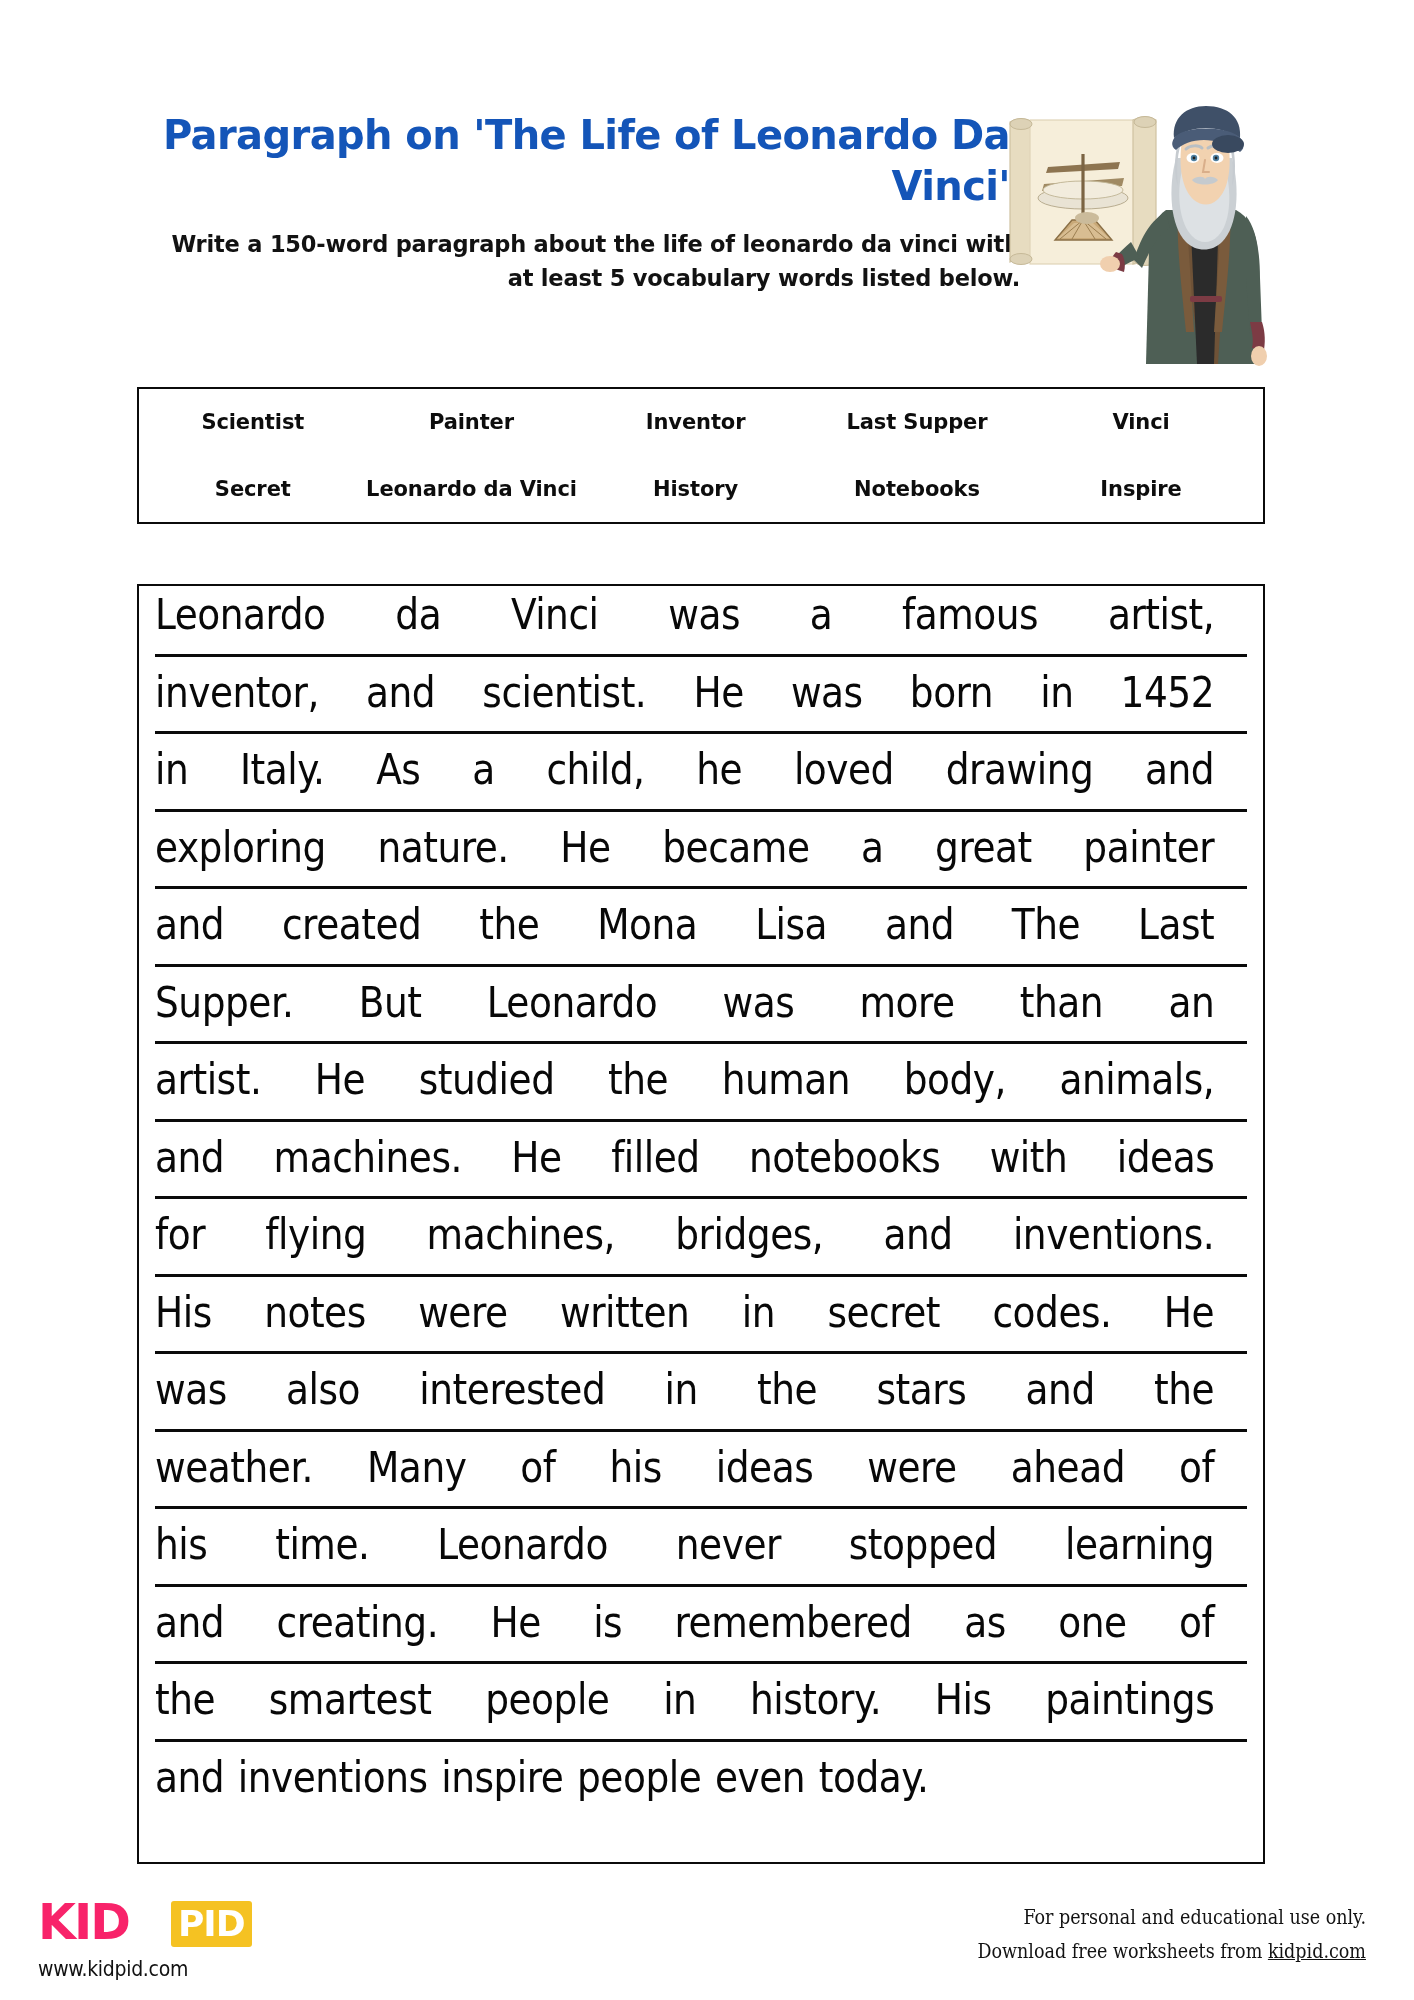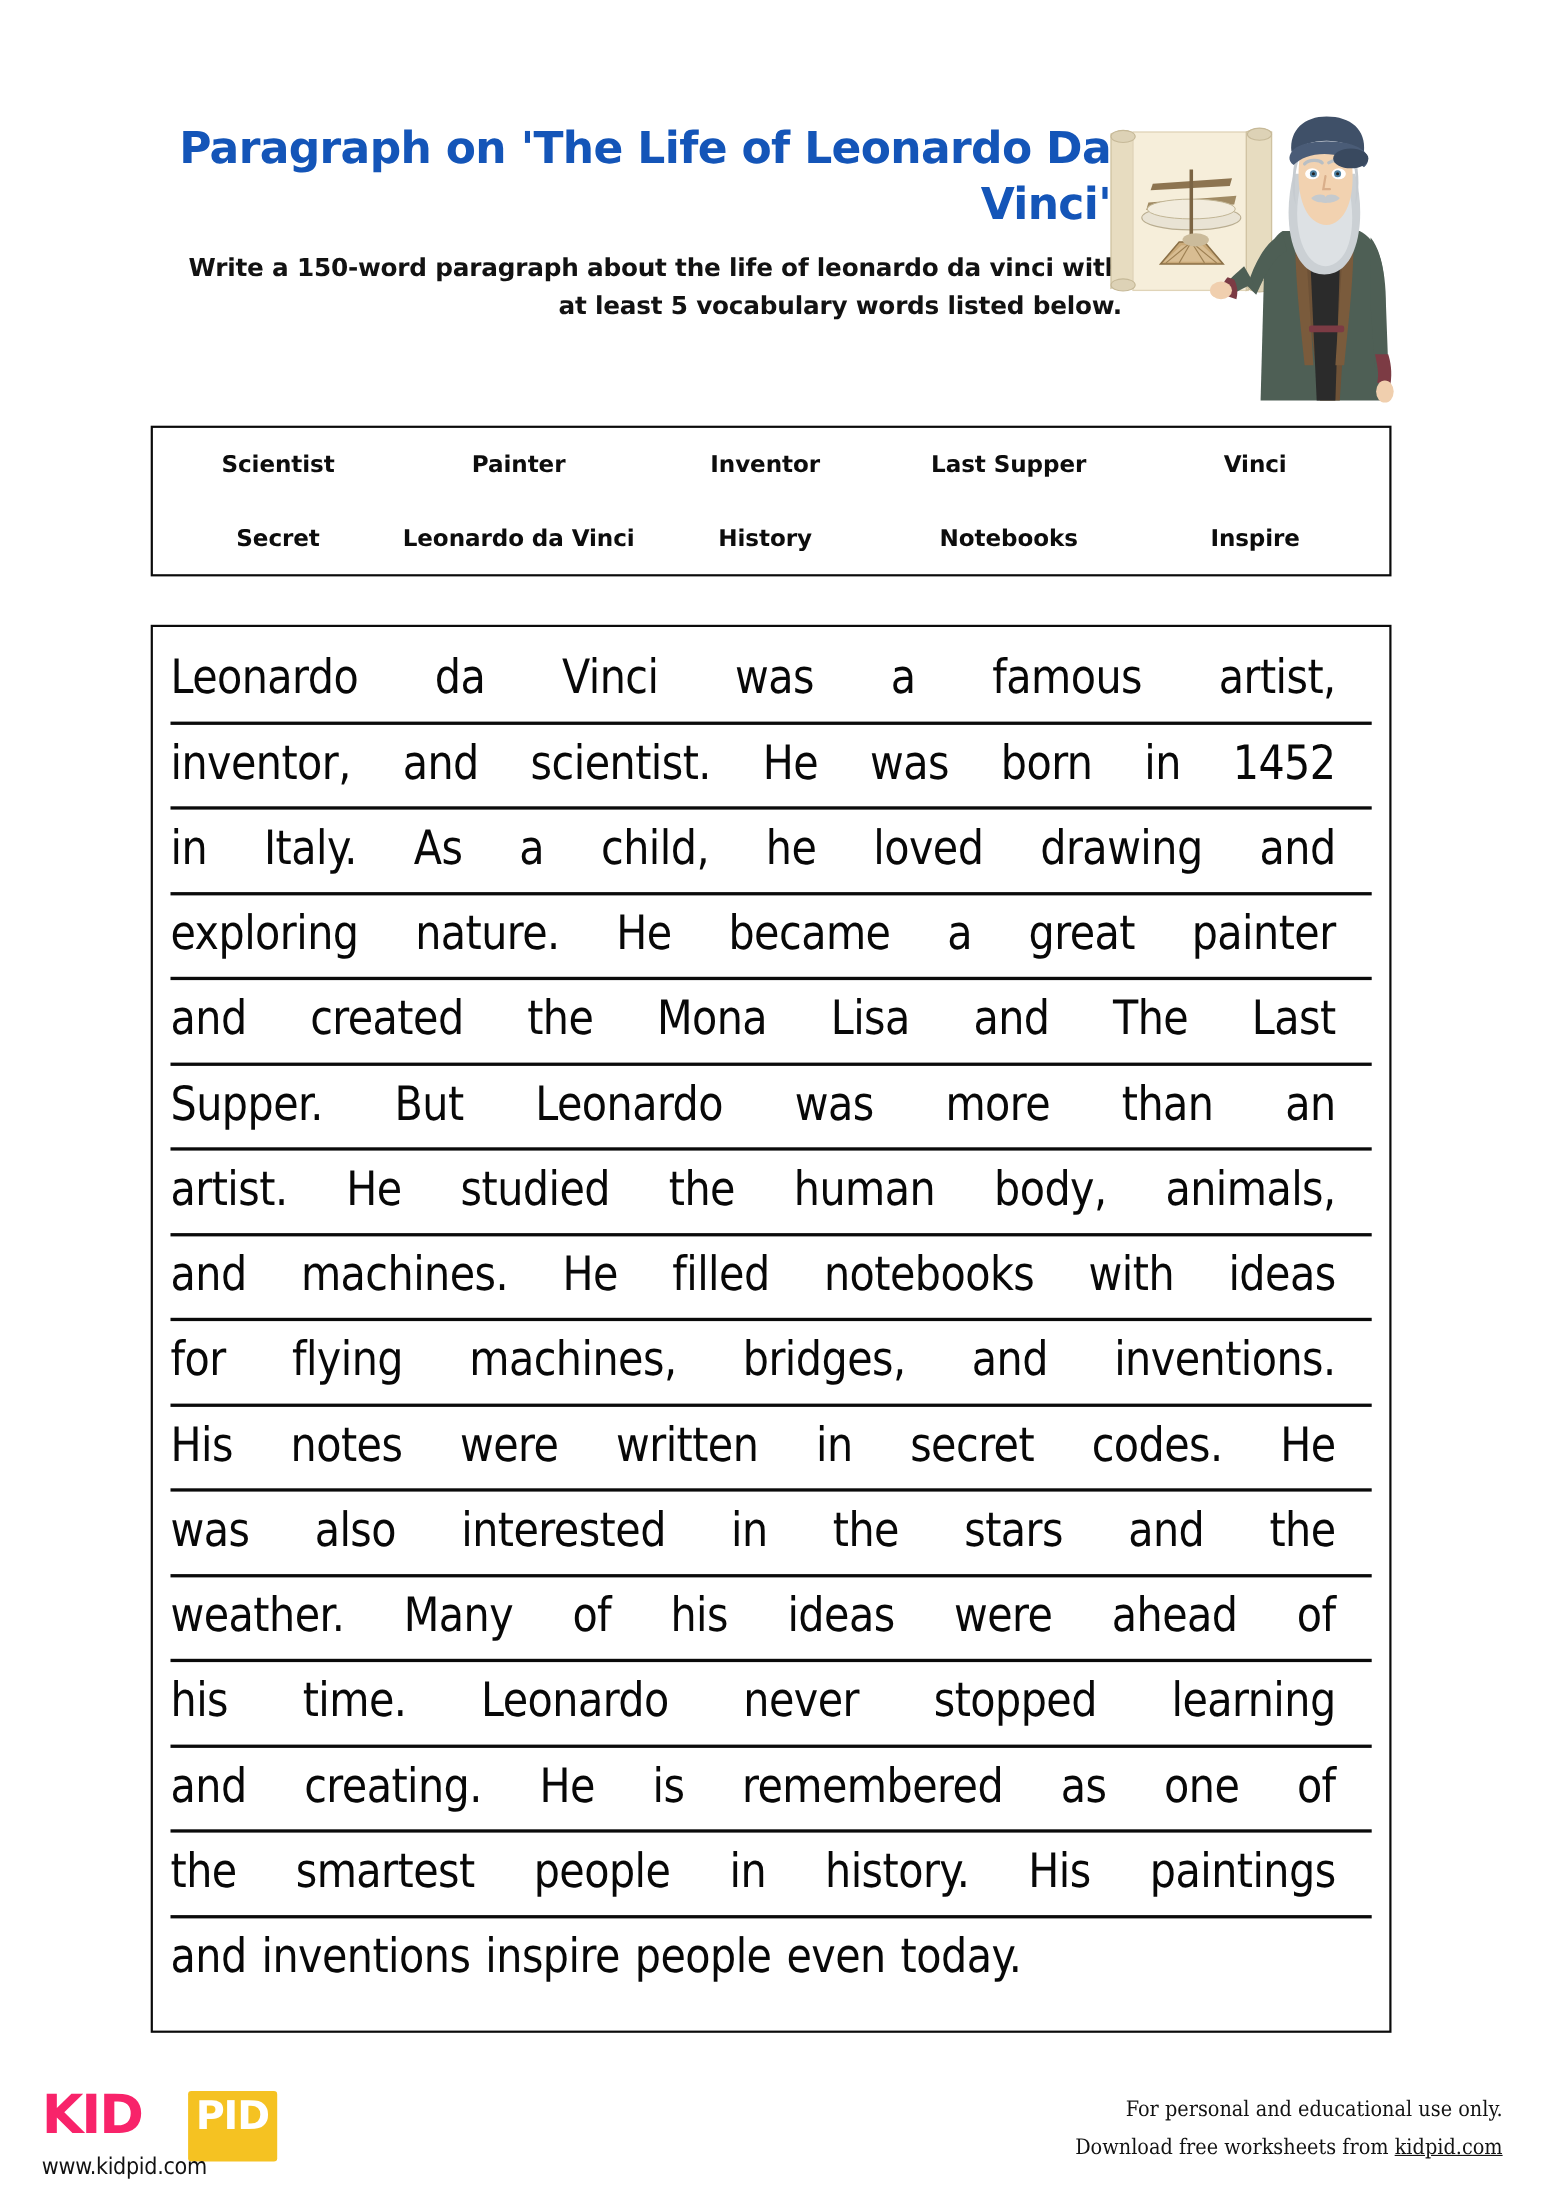--- a/index.html
+++ b/index.html
@@ -92,26 +92,26 @@
   .vc-1 { flex: 0 0 17.0%; }
   .vc-2 { flex: 0 0 23.5%; }
   .vc-3 { flex: 0 0 18.0%; }
   .vc-4 { flex: 0 0 23.0%; }
   .vc-5 { flex: 0 0 18.5%; }
 
   
   .answer-box {
     position: absolute;
     left: 137px;
-    top: 568px;
+    top: 584px;
     width: 1128px;
     height: 1280px;
     border: 2.5px solid #0b0b0b;
     background: #ffffff;
-    padding: 24px 16px 0 16px;
+    padding: 6px 16px 0 16px;
     overflow: hidden;
   }
 
   .para-line {
     position: relative;
     height: 77.5px;
     display: flex;
     align-items: flex-start;
   }
 
@@ -182,21 +182,21 @@
     color: #ffffff;
     font-family: "DejaVu Sans", sans-serif;
     font-size: 36px;
     font-weight: bold;
     letter-spacing: -1px;
     line-height: 46px;
     padding: 0 7px;
     margin-left: 2px;
     margin-top: 6px;
     border-radius: 3px;
-    height: 64px;
+    height: 46px;
   }
 
   .logo-url {
     margin-top: 6px;
     font-family: "DejaVu Sans Condensed", "DejaVu Sans", sans-serif;
     font-size: 21px;
     color: #111111;
     letter-spacing: -0.3px;
   }
 

